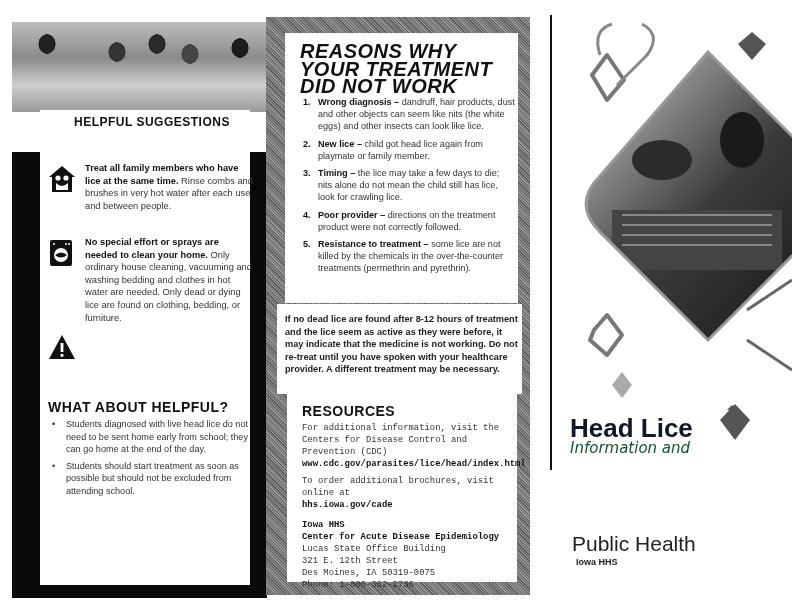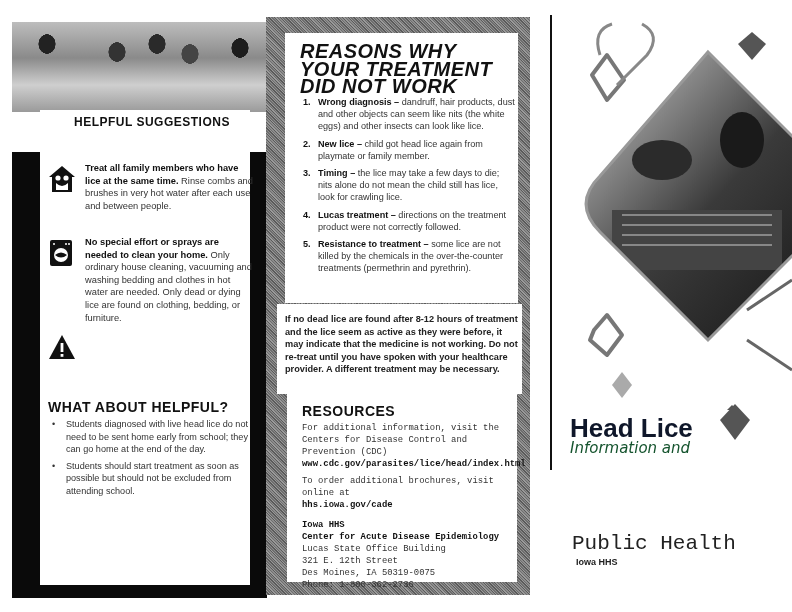--- a/index.html
+++ b/index.html
@@ -41,21 +41,21 @@
   #reasons-list li b{color:#111;}
   #note-text{left:285px;top:313px;width:235px;font-family:"Liberation Sans",sans-serif;font-size:9.2px;line-height:12.6px;font-weight:bold;color:#222;}
   #resources-title{left:302px;top:403px;font-size:14px;}
   #resources-body{left:302px;top:422px;width:215px;font-family:Liberation Mono, monospace;font-size:8.9px;line-height:12px;color:#333;}
   #resources-body p{margin:0 0 5px 0;}
   #resources-body b{color:#111;}
   
   #right-rule{left:550px;top:15px;width:2px;height:455px;background:#111;}
   #cover-title{left:570px;top:413px;font-family:Liberation Sans, sans-serif;font-weight:bold;font-size:26px;color:#0f172a;}
   #cover-sub{left:570px;top:437px;font-family:"DejaVu Sans",sans-serif;font-style:italic;font-size:15px;line-height:22px;color:#14532d;width:200px;}
-  #ph-name{left:572px;top:532px;font-family:Liberation Mono, monospace;font-size:21px;color:#222;}
+  #ph-name{left:572px;top:532px;font-family:Liberation Sans, sans-serif;font-size:21px;color:#222;}
   #ph-sub{left:576px;top:557px;font-family:"Liberation Sans",sans-serif;font-weight:bold;font-size:9px;color:#222;}
   #cover-art{left:552px;top:10px;width:240px;height:400px;}
 </style>
 </head>
 <body>
 
 <div class="abs" id="left-black"></div>
 <div class="abs" id="left-photo"></div>
 <div class="abs" id="left-card"></div>
 
@@ -106,21 +106,21 @@
 <div class="abs" id="mid-gray"></div>
 <div class="abs" id="mid-card1"></div>
 <div class="abs" id="mid-note"></div>
 <div class="abs" id="mid-card2"></div>
 
 <div class="abs h-bold" id="reasons-title">REASONS WHY YOUR TREATMENT DID NOT WORK</div>
 <ol class="abs" id="reasons-list">
   <li><span class="num">1.</span><b>Wrong diagnosis –</b><span> dandruff, hair products, dust and other objects can seem like nits (the white eggs) and other insects can look like lice.</span></li>
   <li><span class="num">2.</span><b>New lice –</b><span> child got head lice again from playmate or family member.</span></li>
   <li><span class="num">3.</span><b>Timing –</b><span> the lice may take a few days to die; nits alone do not mean the child still has lice, look for crawling lice.</span></li>
-  <li><span class="num">4.</span><b>Lucas treatment –</b><span> directions on the treatment product were not correctly followed.</span></li>
+  <li><span class="num">4.</span><b>Poor provider –</b><span> directions on the treatment product were not correctly followed.</span></li>
   <li><span class="num">5.</span><b>Resistance to treatment –</b><span> some lice are not killed by the chemicals in the over-the-counter treatments (permethrin and pyrethrin).</span></li>
 </ol>
 
 <div class="abs" id="note-text">If no dead lice are found after 8-12 hours of treatment and the lice seem as active as they were before, it may indicate that the medicine is not working. Do not re-treat until you have spoken with your healthcare provider. A different treatment may be necessary.</div>
 
 <div class="abs h-bold" id="resources-title">RESOURCES</div>
 <div class="abs" id="resources-body">
   <p><span>For additional information, visit the Centers for Disease Control and Prevention (CDC)</span><br><b>www.cdc.gov/parasites/lice/head/index.html</b></p>
   <p><span>To order additional brochures, visit online at</span><br><b>hhs.iowa.gov/cade</b></p>
   <p style="margin-top:8px"><b>Iowa HHS</b><br>

